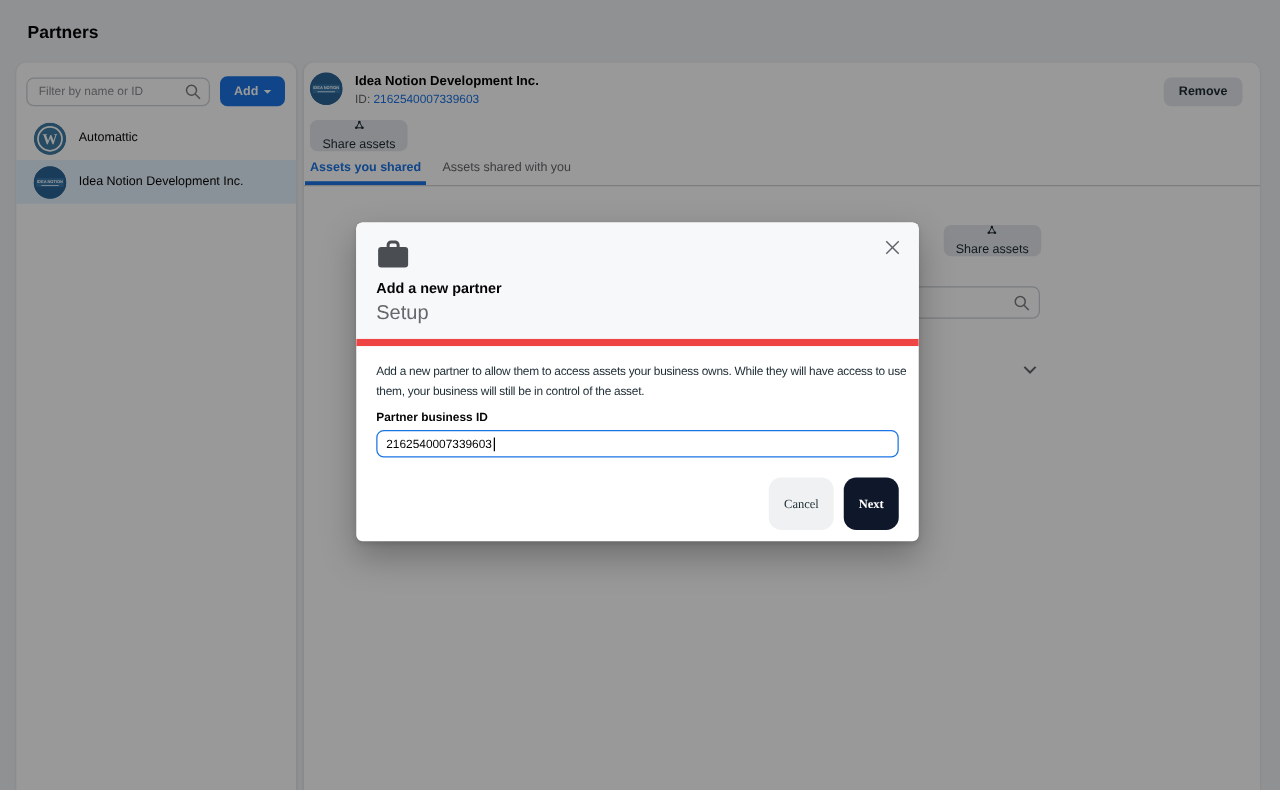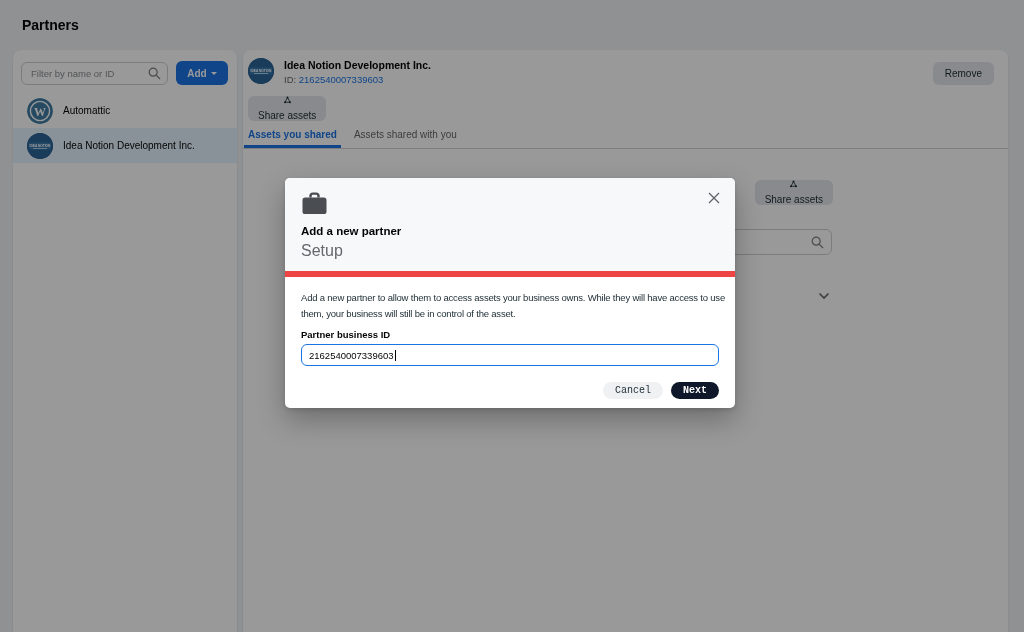--- a/index.html
+++ b/index.html
@@ -51,21 +51,21 @@
   
   .main-header { display:flex; align-items:flex-start; padding:8px 14px 0 5px; }
   .mh-text { margin-left:10px; }
   .partner-name { font-size:10.5px; font-weight:bold; color:#050505; line-height:13px; margin-top:1px; }
   .partner-id { font-size:9.5px; margin-top:2px; }
   .partner-id .id-label { color:#65676b; }
   .partner-id .id-value { color:#1b74e4; }
   .remove-btn {
     margin-left:auto; margin-top:4px; height:23px; padding:0 12px;
     background:#e4e6eb; border:none; border-radius:6px;
-    font-size:10px; color:#1c2b33; font-family:"Liberation Sans", sans-serif; cursor:pointer;
+    font-size:10px; color:#1c2b33; font-family:"Liberation Sans", sans-serif; cursor:pointer;font-weight:bold;
   }
   .share-btn {
     display:inline-flex; align-items:center; gap:6px;
     height:25px; padding:0 10px; background:#e4e6eb; border:none; border-radius:6px;
     font-size:10px; color:#1c2b33; font-family:"Liberation Sans", sans-serif; cursor:pointer;flex-direction:column;
   }
   .main-card > .share-btn { margin:11px 0 0 5px; }
   .tabs {
     display:flex; gap:9px; margin-top:8px; padding-left:1px;
     border-bottom:1px solid #ced0d4;
@@ -103,21 +103,21 @@
     width:424px;
   }
   .field-label { font-size:9.5px; font-weight:bold; color:#050505; margin:7px 0 4px; line-height:11px; }
   .id-input {
     height:22px; border:1.5px solid #1b74e4; border-radius:6px;
     display:flex; align-items:center; padding:0 7px; font-size:9.5px; color:#050505;
     background:#fff; cursor:text;
   }
   .text-caret { display:inline-block; width:1px; height:11px; background:#000; margin-left:1px; }
   .modal-footer { display:flex; justify-content:flex-end; gap:8px; padding:16px 16px 8px 16px; padding-bottom:9px; }
-  .btn { height:17px; border:none; border-radius:10px; font-size:10px; padding:0 12px; cursor:pointer; font-family:Liberation Mono, monospace; }
+  .btn { height:42px; border:none; border-radius:10px; font-size:10px; padding:0 12px; cursor:pointer; font-family:Liberation Serif, serif; }
   .btn-cancel { background:#eff1f3; color:#1c2b33; }
   .btn-next { background:#0f172a; color:#fff; font-weight:bold; }
 
   .in-avatar { background:#2a6496; display:block; }
 </style>
 </head>
 <body>
 
 <div class="page-title">Partners</div>
 

